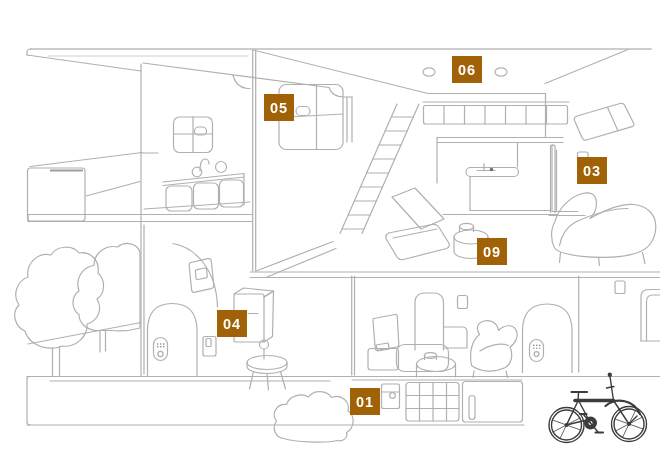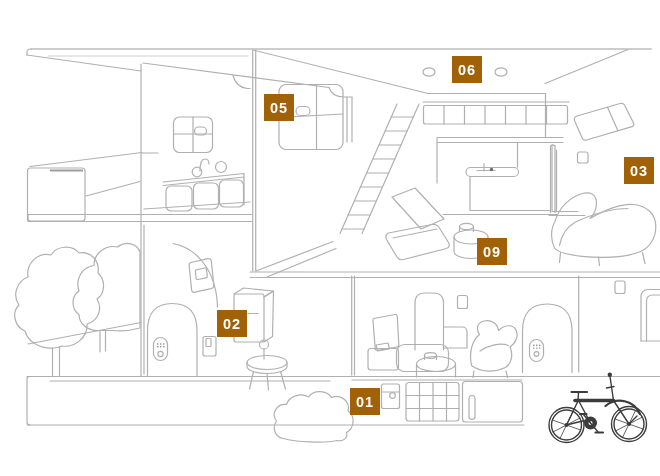--- a/index.html
+++ b/index.html
@@ -263,18 +263,18 @@
       <circle class="fillDark" cx="609.8" cy="374.8" r="2.2"></circle>
       <path class="bike bikemed" d="M605.5,406 A22,22 0 0 1 640,414"></path>
       <path class="bike" d="M637,416 L629,424"></path>
       <path class="bike" d="M590.5,423 L598,432 M590.5,423 L583.5,414.5"></path>
       <path class="bike bikemed" d="M595.5,432.5 H603 M580,414 H586.5"></path>
     </g>
   </g>
 </svg>
 
   <div class="hotspot" style="left:350px;top:388px">01</div>
-  <div class="hotspot" style="left:217px;top:310px">02</div>
-  <div class="hotspot" style="left:624px;top:157px">03</div>
+  <div class="hotspot" style="left:217px;top:310px">04</div>
+  <div class="hotspot" style="left:577px;top:157px">03</div>
   <div class="hotspot" style="left:477px;top:238px">09</div>
   <div class="hotspot" style="left:264px;top:94px">05</div>
   <div class="hotspot" style="left:452px;top:56px">06</div>
 </div>
 
 </body></html>

